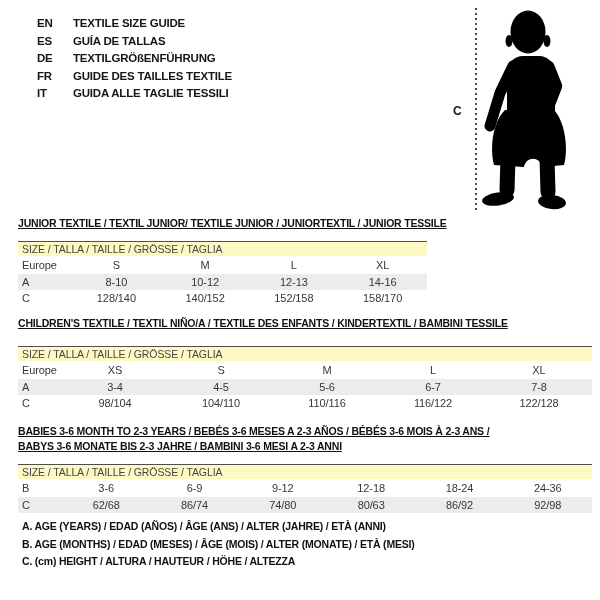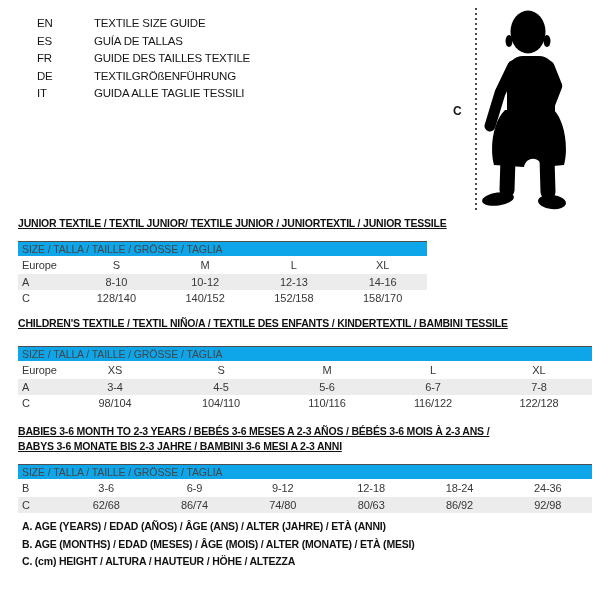--- a/index.html
+++ b/index.html
@@ -2,23 +2,23 @@
 <html><head>
 <meta charset="utf-8">
 <style>
   html,body{margin:0;padding:0;background:#fff;}
   .page{
     position:relative;width:600px;height:600px;background:#ffffff;overflow:hidden;
     font-family:"Liberation Sans","DejaVu Sans",sans-serif;color:#161616;
   }
   
   .lang-block{position:absolute;left:22px;top:15px;}
-  .lang-row{display:flex;line-height:17.5px;font-size:11.5px;font-weight:normal;letter-spacing:-0.2px;padding-left:15px;}
+  .lang-row{display:flex;line-height:17.5px;font-size:11.5px;font-weight:bold;letter-spacing:-0.2px;padding-left:15px;}
   .lang-code{width:36px;flex:0 0 36px;}
-  .lang-label{white-space:nowrap;margin-left:21px;}
+  .lang-label{white-space:nowrap;}
 
   
   .figure{position:absolute;left:445px;top:0;width:155px;height:225px;}
   .measure-line{
     position:absolute;left:30px;top:8px;width:2px;height:202px;
     background:repeating-linear-gradient(to bottom,#4a4a4a 0 2px,transparent 2px 5px);
   }
   .measure-label{position:absolute;left:8px;top:104px;font-size:12px;font-weight:bold;}
   .figure svg{position:absolute;left:35px;top:8px;}
 
@@ -28,21 +28,21 @@
   .t1-title{top:217px;}
   .t2-title{top:317px;}
   .t3-title{top:424px;}
 
   
   table.size-table{position:absolute;left:18px;border-collapse:collapse;table-layout:fixed;}
   table.t1{top:241px;width:409px;}
   table.t2{top:346px;width:574px;}
   table.t3{top:464px;width:574px;}
   table.size-table th{
-    background:#0ea5e9;border-top:1.5px solid #4e4e4e;height:14px;
+    background:#fef9c3;border-top:1.5px solid #4e4e4e;height:14px;
     font-size:10.5px;font-weight:normal;color:#454545;text-align:left;padding:0 0 0 4px;
     letter-spacing:-0.1px;white-space:nowrap;overflow:hidden;
   }
   table.size-table td{
     font-size:11px;color:#373737;text-align:center;padding:0;height:16px;vertical-align:middle;
     letter-spacing:-0.1px;white-space:nowrap;
   }
   table.size-table tr.row-first td{height:18px;}
   table.size-table td.lbl{text-align:left;padding-left:4px;}
   tr.r-gray td{background:#ececec;}
@@ -60,26 +60,26 @@
   <div class="lang-block">
     <div class="lang-row">
       <span class="lang-code">EN</span>
       <span class="lang-label">TEXTILE SIZE GUIDE</span>
     </div>
     <div class="lang-row">
       <span class="lang-code">ES</span>
       <span class="lang-label">GUÍA DE TALLAS</span>
     </div>
     <div class="lang-row">
+      <span class="lang-code">DE</span>
+      <span class="lang-label">TEXTILGRÖßENFÜHRUNG</span>
+    </div>
+    <div class="lang-row">
       <span class="lang-code">FR</span>
       <span class="lang-label">GUIDE DES TAILLES TEXTILE</span>
-    </div>
-    <div class="lang-row">
-      <span class="lang-code">DE</span>
-      <span class="lang-label">TEXTILGRÖßENFÜHRUNG</span>
     </div>
     <div class="lang-row">
       <span class="lang-code">IT</span>
       <span class="lang-label">GUIDA ALLE TAGLIE TESSILI</span>
     </div>
   </div>
 
   <div class="figure">
     <div class="measure-line"></div>
     <div class="measure-label">C</div>

